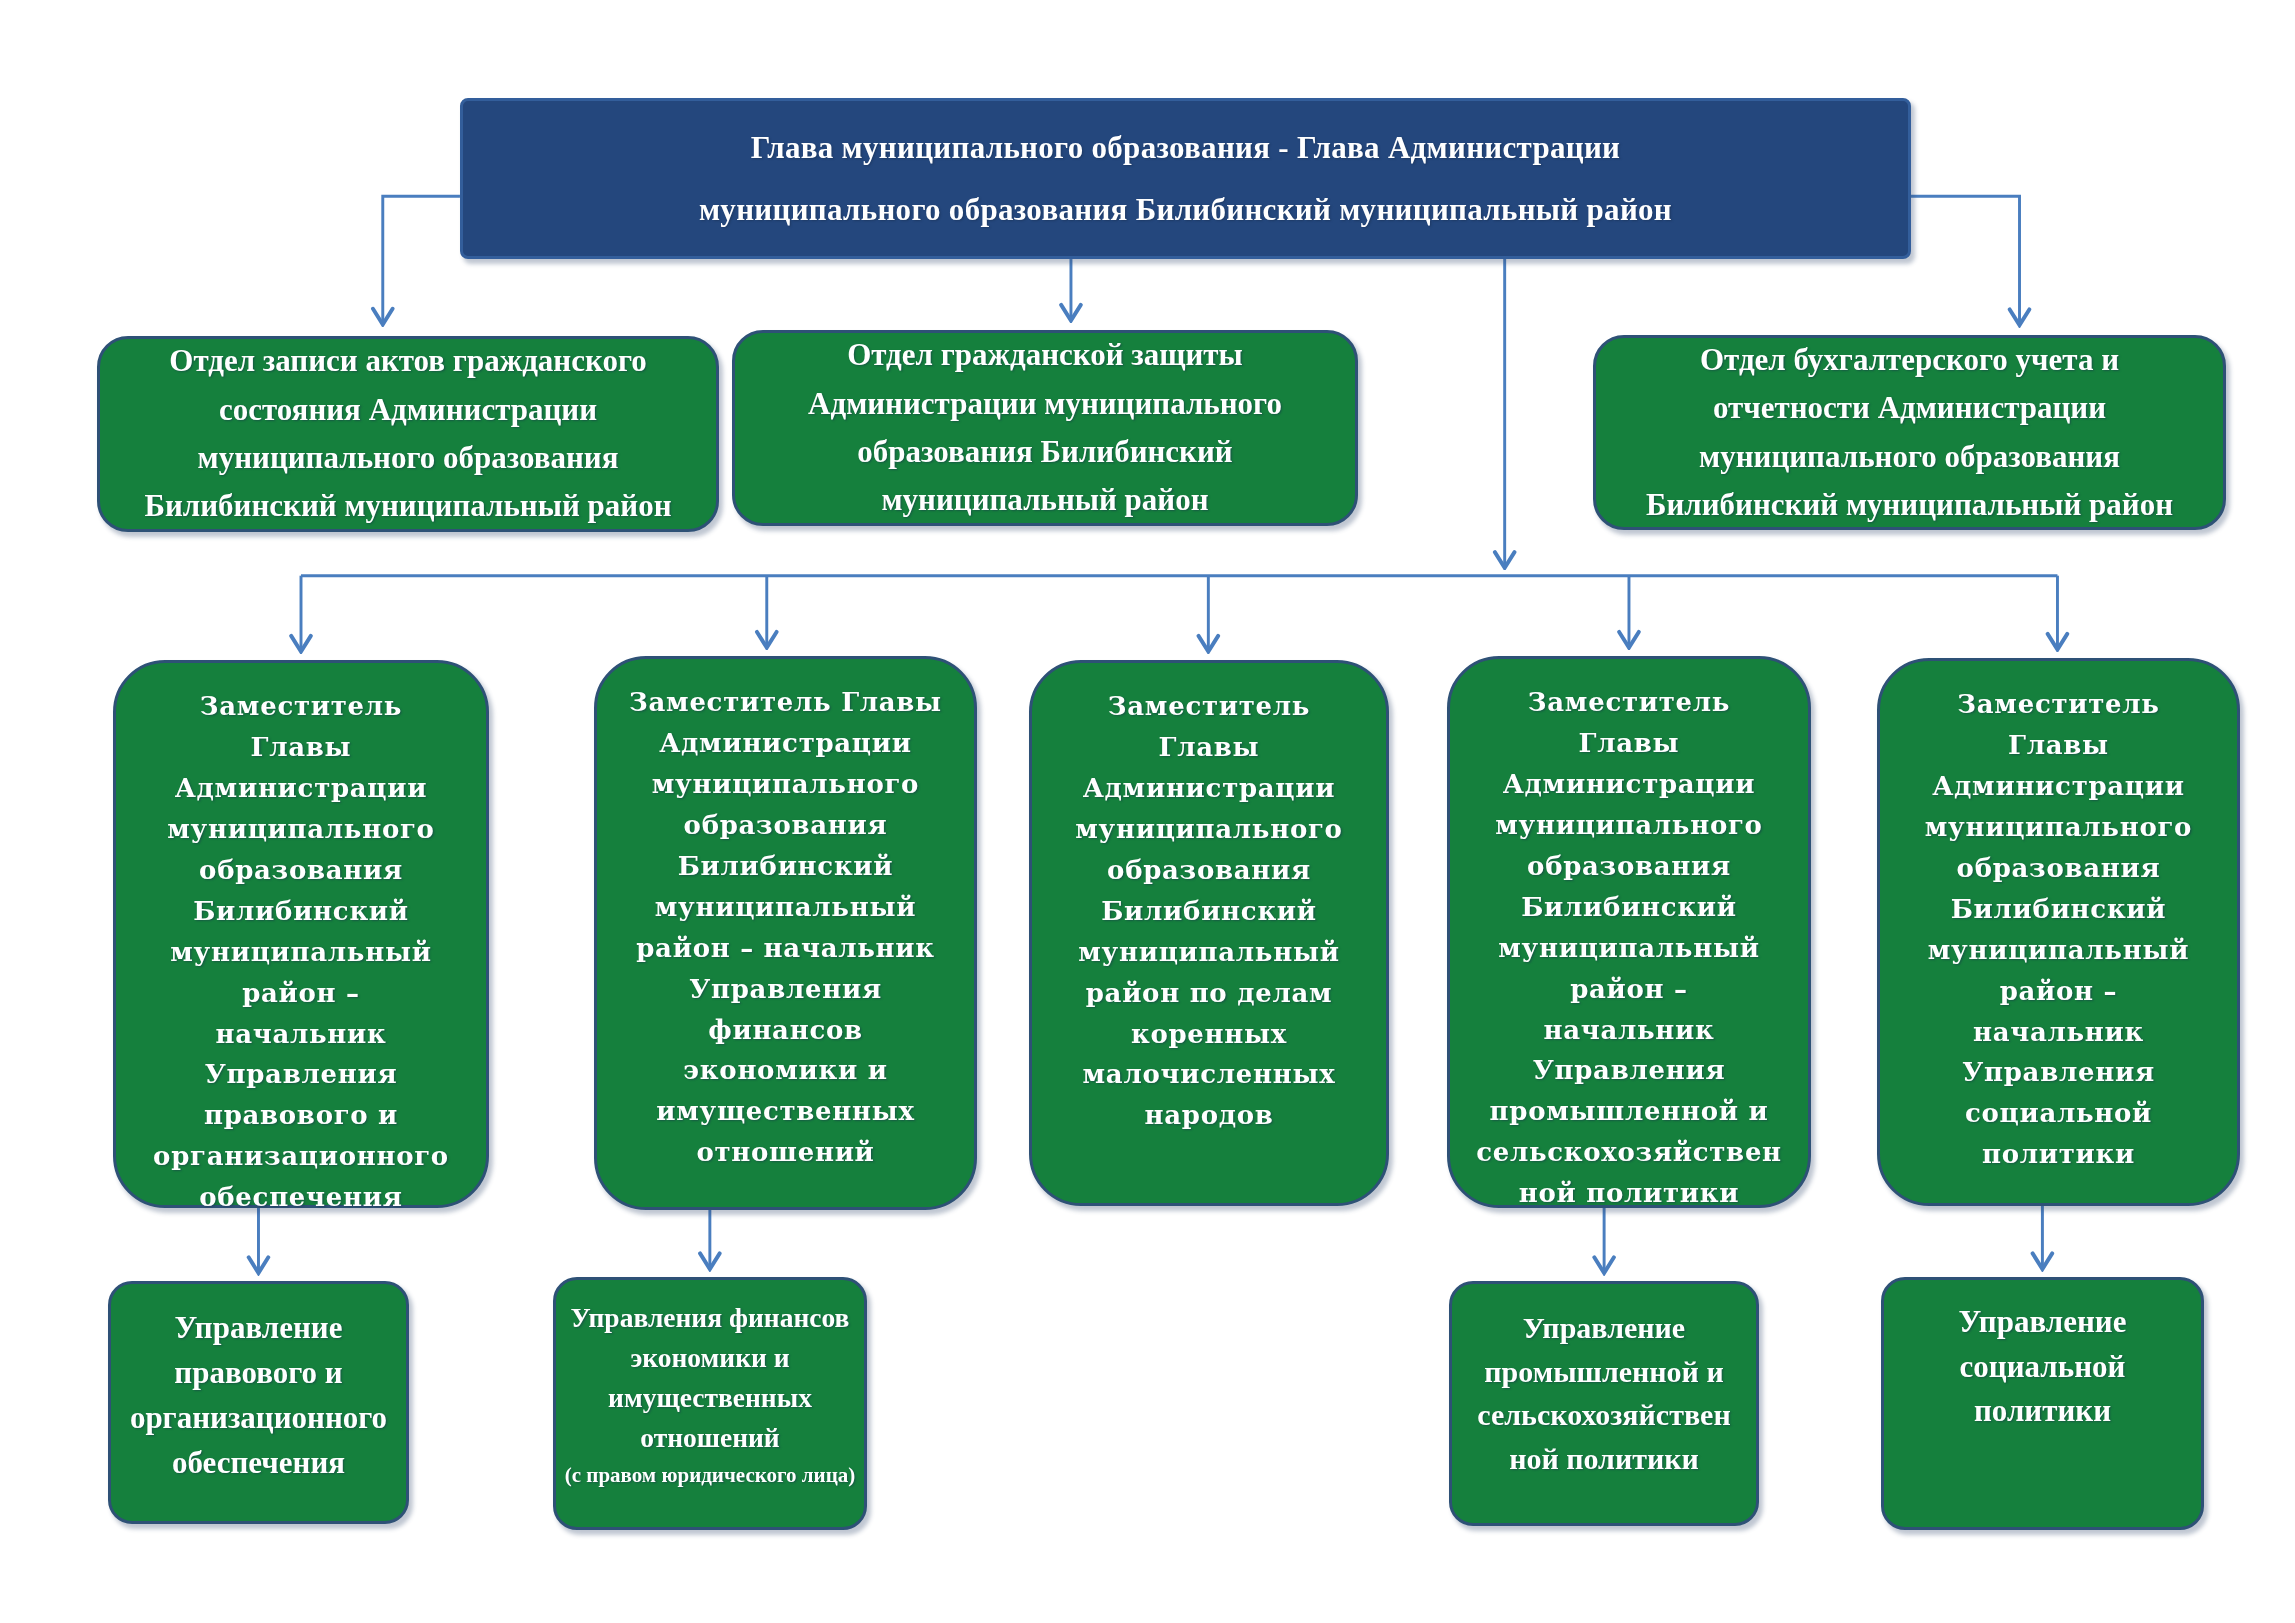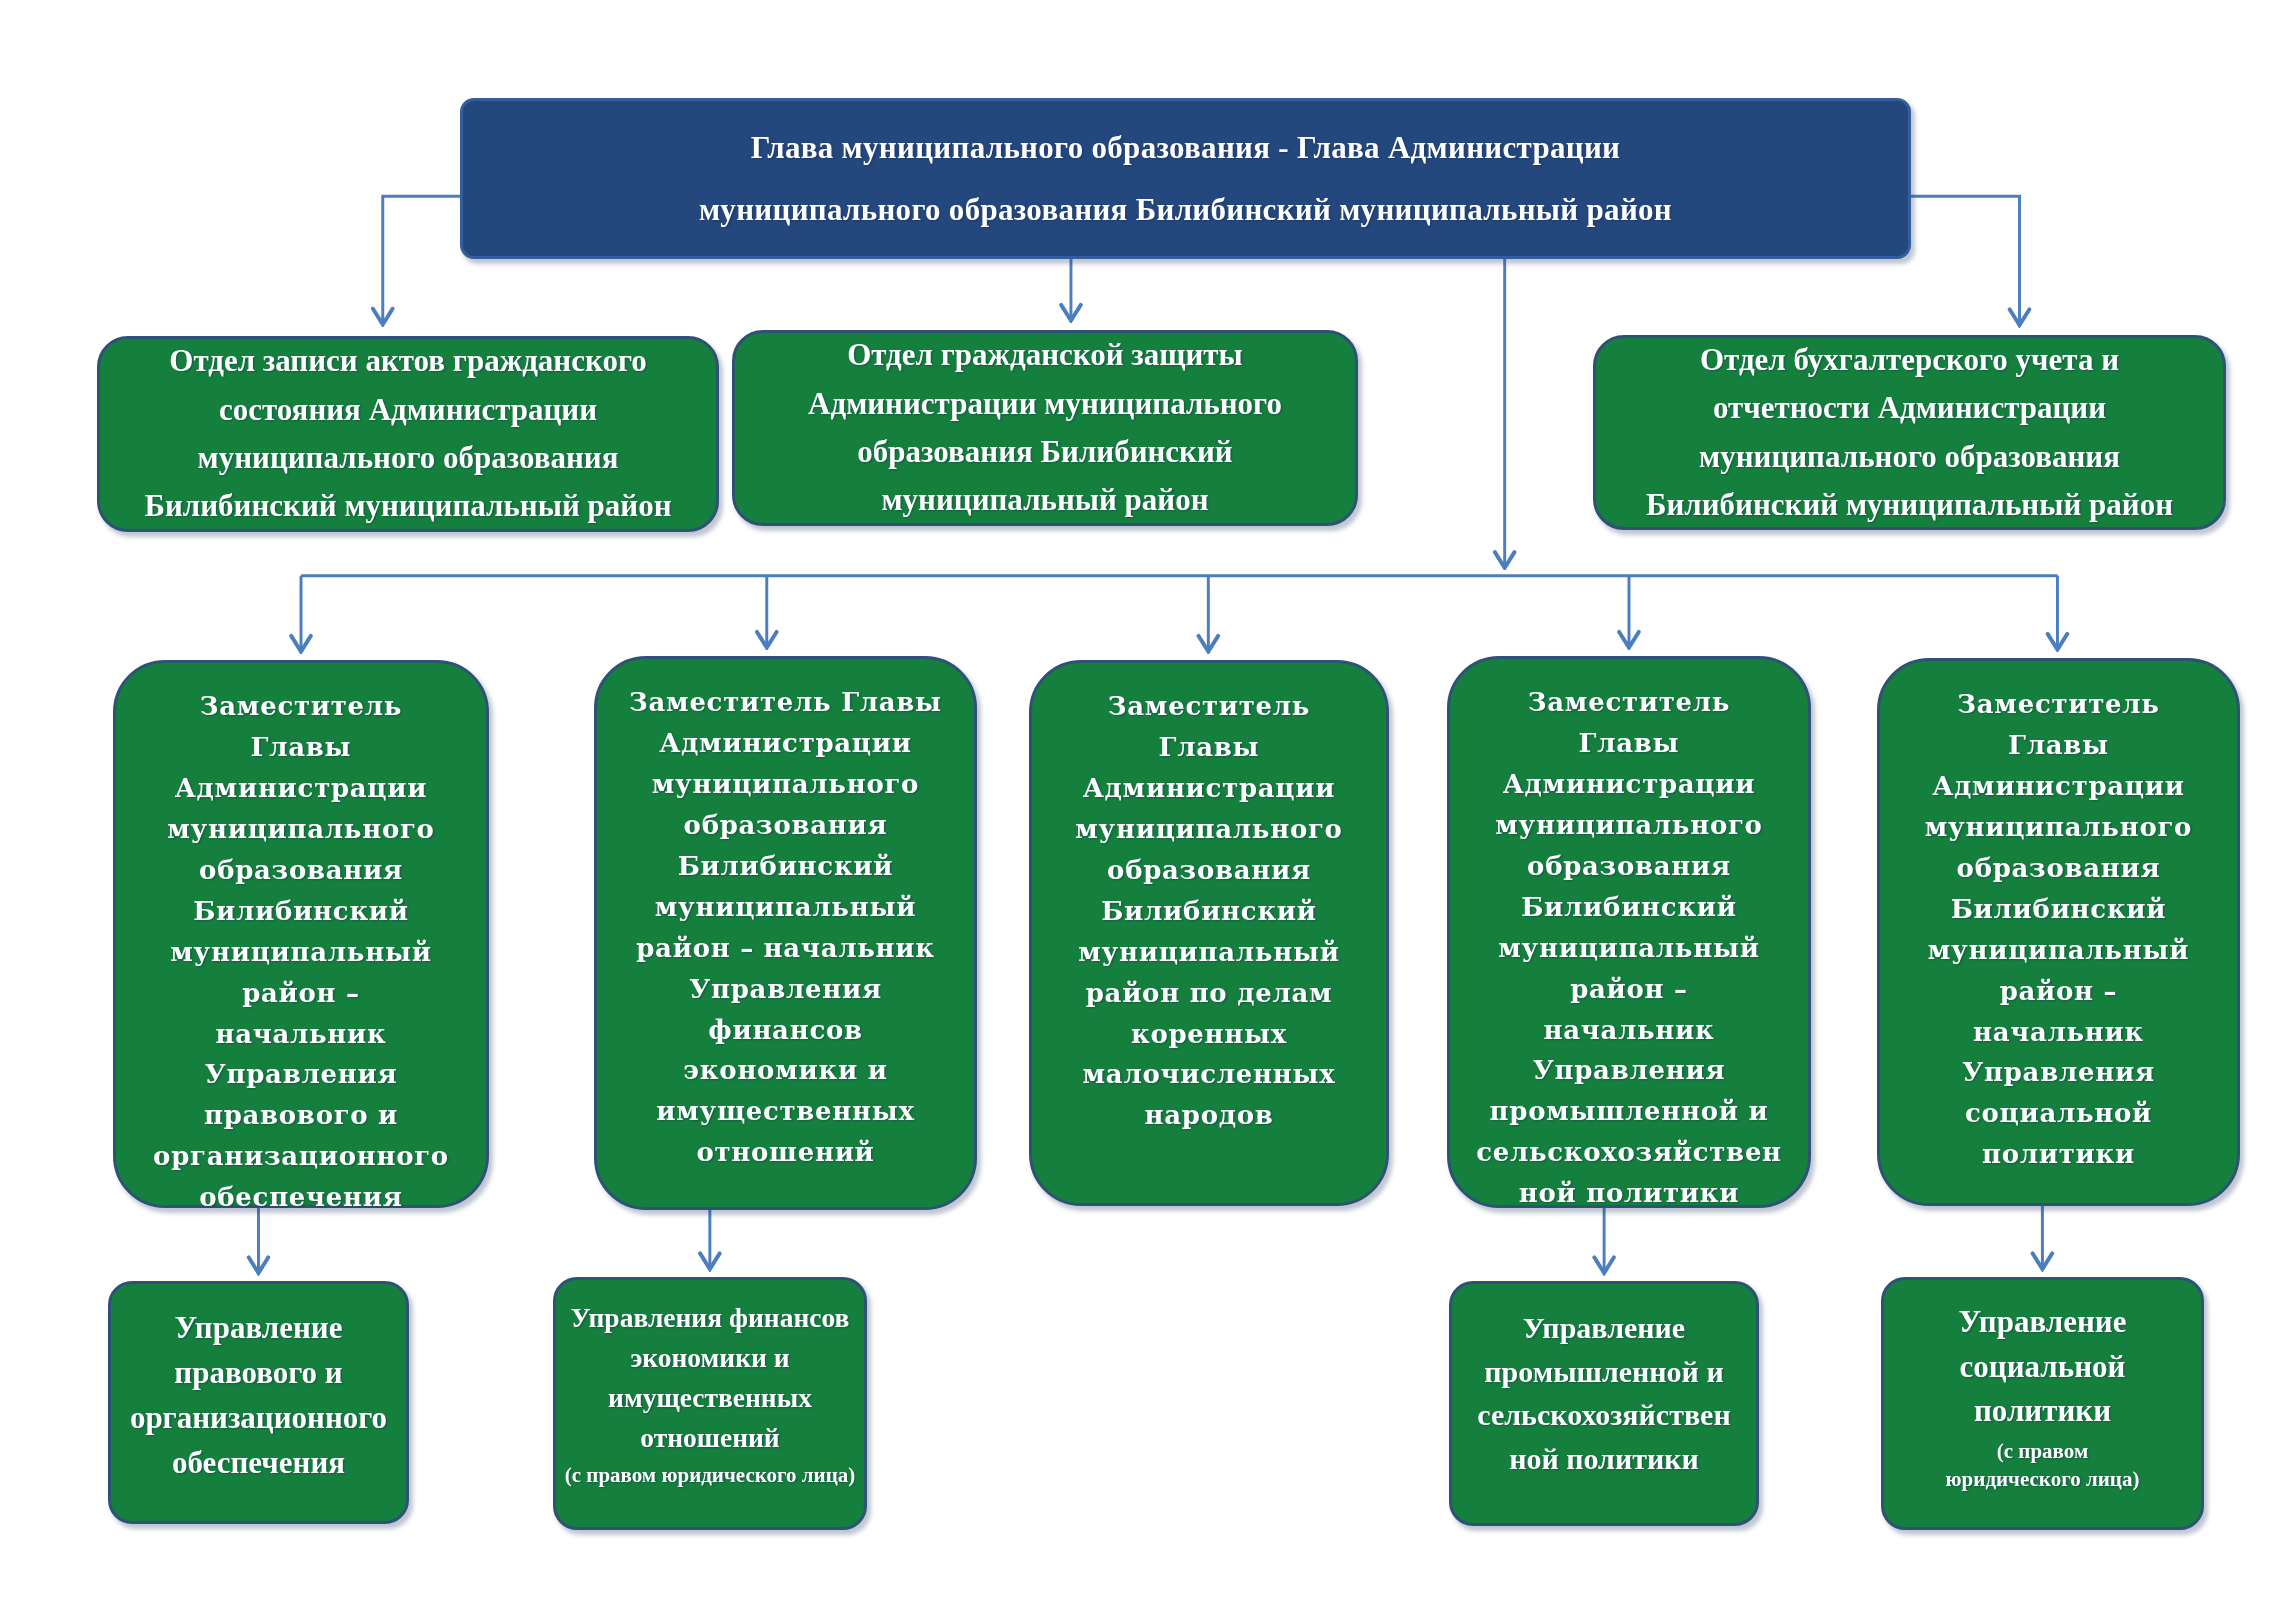--- a/index.html
+++ b/index.html
@@ -32,21 +32,21 @@
     width:100%;
   }
   .note{
     white-space:pre-line;
     text-shadow:1.3px 1.3px 2px rgba(25,45,75,0.45);
     width:100%;
   }
   
   .root{
     left:460px;top:98px;width:1451px;height:161px;
-    background:#24477d;border-color:#335e9b;border-radius:14px;
+    background:#24477d;border-color:#335e9b;border-radius:8px;
     font-size:31px;line-height:2.0;letter-spacing:0.3px;
   }
   
   .dept{border-radius:31px;font-size:31px;line-height:1.56;}
   .d1{left:97px; top:336px;width:622px;height:196px;}
   .d2{left:732px;top:330px;width:626px;height:196px;}
   .d3{left:1593px;top:335px;width:633px;height:195px;}
   
   .dep{
     border-radius:52px;
@@ -219,18 +219,16 @@
   <div class="node div u4">
     <div class="txt">Управление
 промышленной и
 сельскохозяйствен
 ной политики</div>
   </div>
   <div class="node div u5">
     <div class="txt">Управление
 социальной
 политики</div>
-    <div class="note">(с правом
-юридического лица)</div>
   </div>
 
 </div>
 
 
 </body></html>

